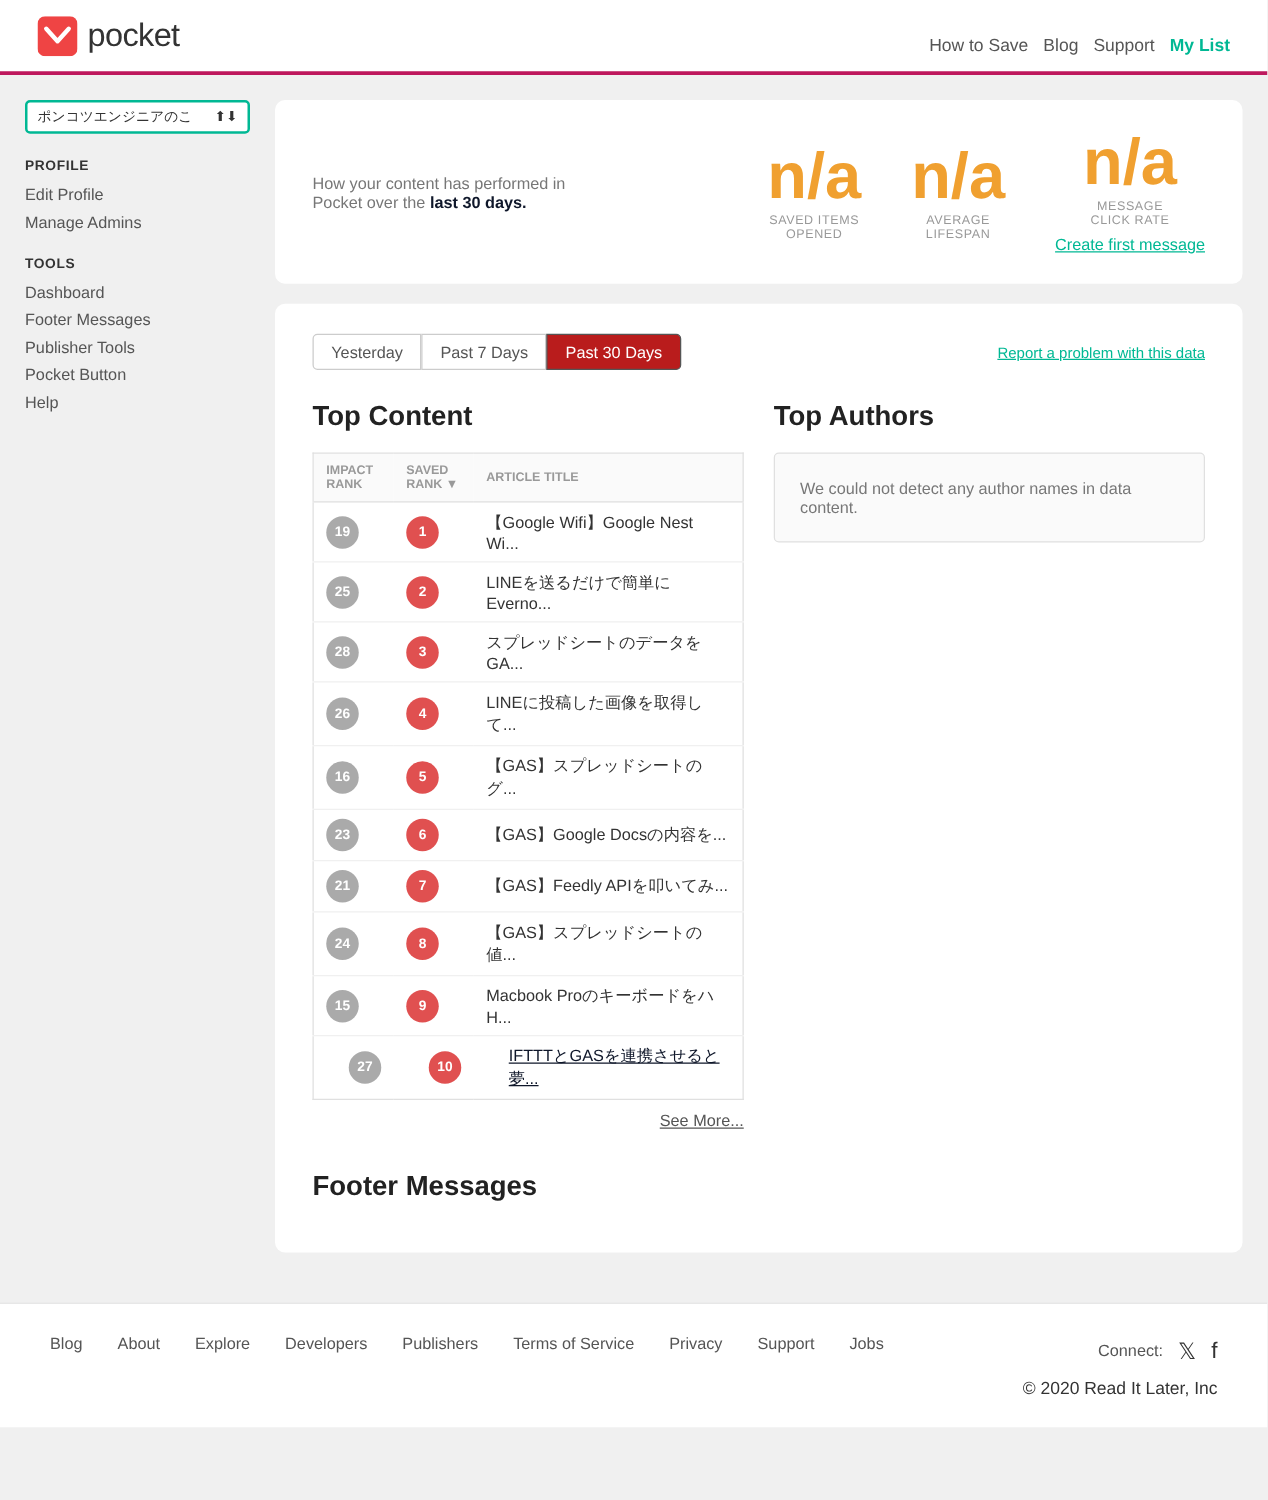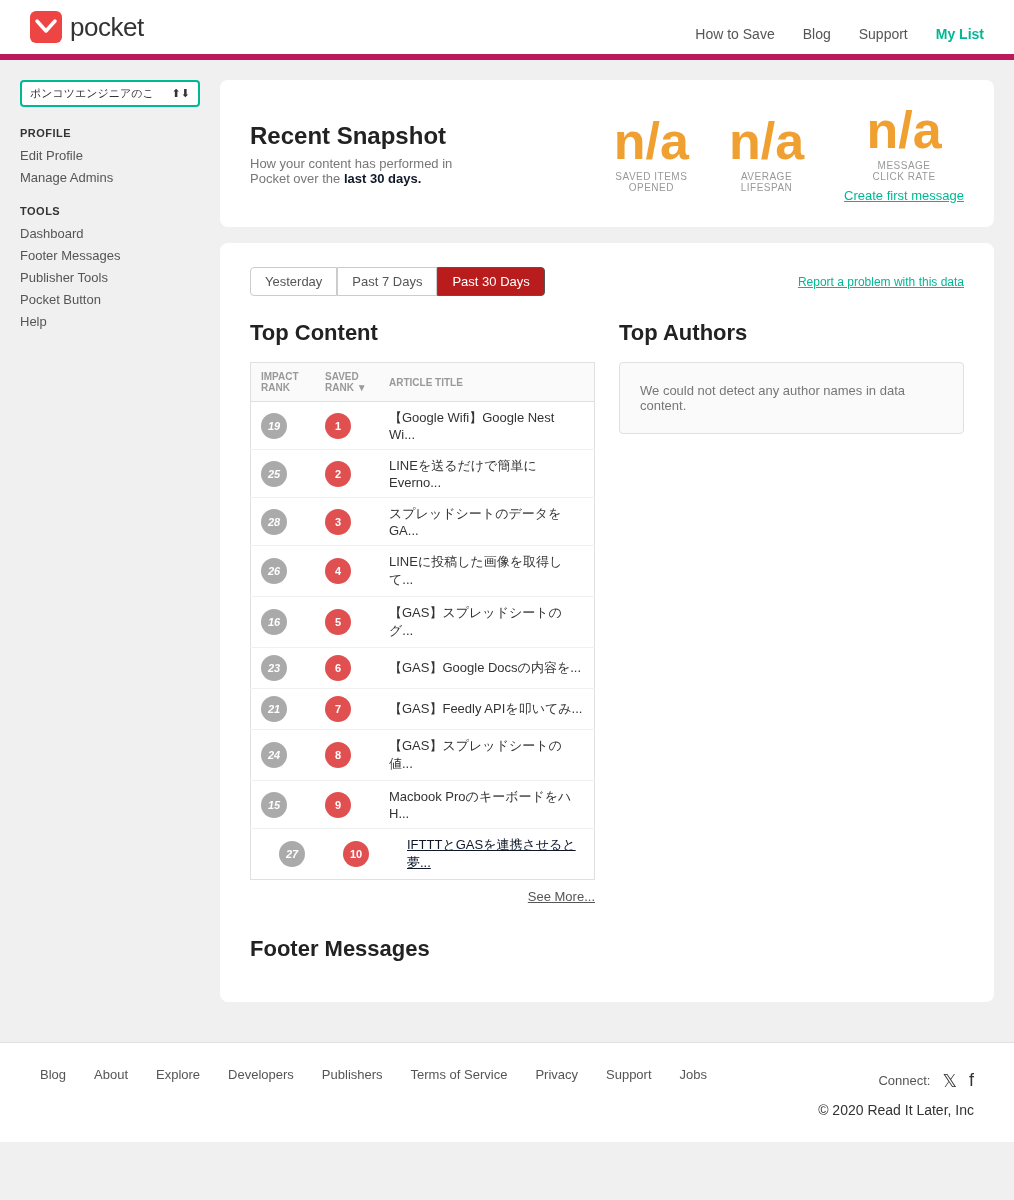--- a/index.html
+++ b/index.html
@@ -1,23 +1,23 @@
 <!DOCTYPE html>
 <html><head>
   <meta charset="utf-8">
   <style>
     * { box-sizing: border-box; margin: 0; padding: 0; }
     body { font-family: -apple-system, BlinkMacSystemFont, 'Segoe UI', Arial, sans-serif; background: #f0f0f0; color: #333; font-size: 14px; }
 
     
-    .header { background: #fff; border-bottom: 6px solid #be185d; padding: 0 30px; height: 60px; display: flex; align-items: center; justify-content: space-between; }
+    .header { background: #fff; border-bottom: 3px solid #be185d; padding: 0 30px; height: 60px; display: flex; align-items: center; justify-content: space-between; }
     .logo { display: flex; align-items: center; gap: 8px; }
     .logo-icon { width: 32px; height: 32px; }
     .logo-text { font-size: 26px; font-weight: 300; color: #333; letter-spacing: -0.5px; }
-    .header-nav { display: flex; align-items: center; gap: 28px; margin-top: 14px; }
+    .header-nav { display: flex; align-items: center; gap: 12px; margin-top: 14px; }
     .header-nav a { text-decoration: none; color: #555; font-size: 14px; }
     .header-nav a.my-list { color: #00b894; font-weight: 600; }
 
     
     .layout { display: flex; padding: 20px; gap: 20px; max-width: 1014px; margin: 0 auto; }
 
     
     .sidebar { width: 180px; flex-shrink: 0; }
     .account-select { border: 2px solid #00b894; border-radius: 4px; padding: 4px 8px; font-size: 12px; color: #333; background: #fff; display: flex; align-items: center; justify-content: space-between; gap: 4px; cursor: pointer; margin-bottom: 20px; }
     .account-select span { font-size: 11px; }
@@ -55,21 +55,21 @@
 
     .section-title { font-size: 22px; font-weight: 700; color: #222; margin-bottom: 16px; }
 
     
     .content-table { width: 100%; border-collapse: collapse; border: 1px solid #e0e0e0; }
     .content-table th { font-size: 10px; font-weight: 600; color: #999; text-transform: uppercase; padding: 8px 10px; text-align: left; border-bottom: 1px solid #e0e0e0; background: #fafafa; }
     .content-table td { padding: 7px 10px; border-bottom: 1px solid #f0f0f0; font-size: 13px; vertical-align: middle; }
     .content-table tr:last-child td { border-bottom: none; padding-left: 28px; }
     .rank-circle { width: 26px; height: 26px; border-radius: 50%; background: #ccc; color: #fff; font-size: 11px; font-weight: 700; display: inline-flex; align-items: center; justify-content: center; }
     .rank-circle.red { background: #e05050; }
-    .rank-circle.gray { background: #aaa; font-style: italic; }
+    .rank-circle.gray { background: #aaa; }
     .see-more { text-align: right; margin-top: 8px; }
     .see-more a { font-size: 13px; color: #555; text-decoration: underline; cursor: pointer; margin-top: 12px; }
 
     
     .authors-box { border: 1px solid #e0e0e0; border-radius: 4px; padding: 20px; background: #fafafa; }
     .authors-box p { font-size: 13px; color: #777; }
 
     
     .footer-messages-section { margin-top: 8px; }
     .footer-msg-box { border: 1px solid #e0e0e0; border-radius: 4px; padding: 20px; background: #fafafa; text-align: center; margin-top: 12px; }
@@ -124,21 +124,20 @@
       <li><a>Publisher Tools</a></li>
       <li><a>Pocket Button</a></li>
       <li><a>Help</a></li>
     </ul>
   </aside>
 
   <main class="main-content">
 
     <div class="snapshot-card">
       <div class="snapshot-text">
-        <h2>Recent Snapshot</h2>
         <p>
           How your content has performed in Pocket over the <strong>last 30 days.</strong>
         </p>
       </div>
       <div class="snapshot-stats">
         <div class="stat">
           <div class="stat-value">n/a</div>
           <div class="stat-label">SAVED ITEMS<br>OPENED</div>
         </div>
         <div class="stat">

